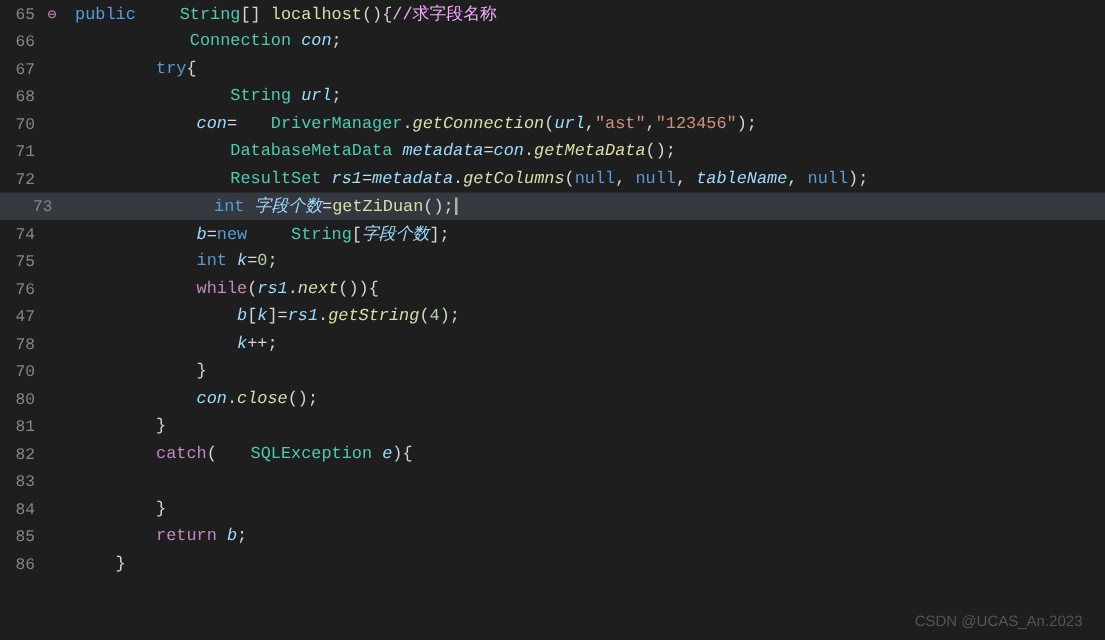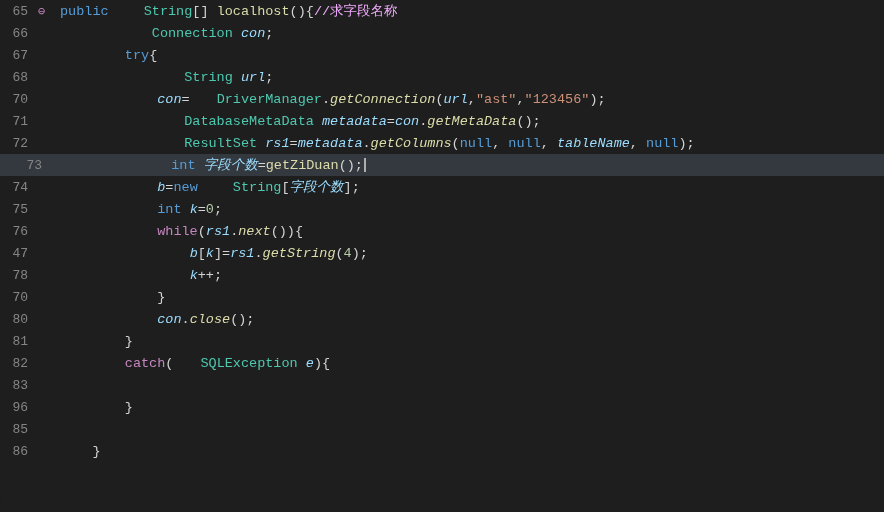--- a/index.html
+++ b/index.html
@@ -165,26 +165,28 @@
     <div class="code-line">
       <span class="line-number">82</span>
       <span class="line-arrow"></span>
       <span class="line-content"><span class="plain">        </span><span class="kw-ctrl">catch</span><span class="plain">(</span><span class="cn">SQLException</span><span class="plain"> </span><span class="var">e</span><span class="plain">){</span></span>
     </div>
     <div class="code-line">
       <span class="line-number">83</span>
       <span class="line-arrow"></span>
     </div>
     <div class="code-line">
-      <span class="line-number">96</span>
+      <span class="line-number">84</span>
       <span class="line-arrow"></span>
       <span class="line-content"><span class="plain">        }</span></span>
     </div>
     <div class="code-line">
       <span class="line-number">85</span>
       <span class="line-arrow"></span>
+      <span class="line-content"><span class="plain">        </span><span class="kw-ctrl">return</span><span class="plain"> </span><span class="var">b</span><span class="plain">;</span></span>
     </div>
     <div class="code-line">
       <span class="line-number">86</span>
       <span class="line-arrow"></span>
       <span class="line-content"><span class="plain">    }</span></span>
     </div>
+    <div class="watermark">CSDN @UCAS_An.2023</div>
   </div>
 
 </body></html>

